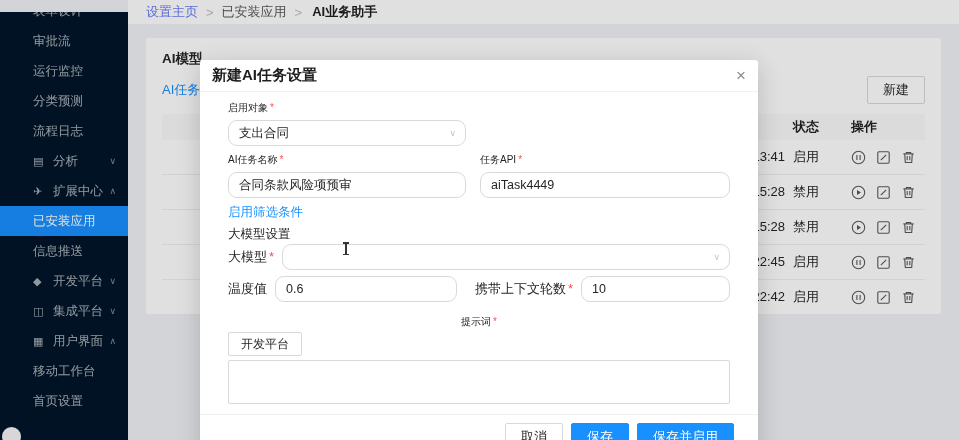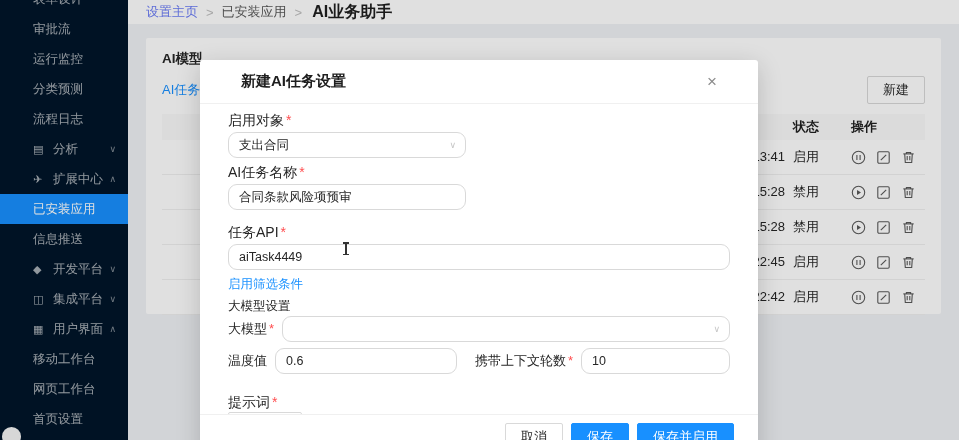--- a/index.html
+++ b/index.html
@@ -3,76 +3,76 @@
 <meta charset="utf-8">
 <style>
   * { margin:0; padding:0; box-sizing:border-box; }
   html,body { width:959px; height:440px; overflow:hidden; }
   body {
     position:relative;
     font-family:"Liberation Sans","DejaVu Sans",sans-serif;
     font-size:13px; color:#262626; background:#f0f2f5;
   }
   
-  .sidebar { position:absolute; left:0; top:0; bottom:0; width:128px; background:#001529; z-index:1; overflow:hidden; }
+  .sidebar { position:absolute; left:0; top:12px; bottom:0; width:128px; background:#001529; z-index:1; overflow:hidden; }
   .sidebar-menu { margin-top:-16px; }
   .sb-item { position:relative; height:30px; display:flex; align-items:center; padding-left:33px; color:rgba(255,255,255,0.65); font-size:12.5px; cursor:pointer; white-space:nowrap; }
   .sb-item.active { background:#1890ff; color:#fff; }
   .sb-icon { display:inline-block; width:16px; font-size:11px; margin-right:4px; }
   .sb-chevron { position:absolute; right:12px; font-size:9px; color:rgba(255,255,255,0.5); }
   .sb-avatar { position:absolute; left:2px; bottom:-6px; width:19px; height:19px; border-radius:50%; background:#f5f5f5; }
   
   .main { margin-left:128px; height:100%; }
   .breadcrumb-bar { height:24px; background:#fff; display:flex; align-items:center; padding-left:18px; gap:8px; }
   .crumb-link { color:#6b7cf5; cursor:pointer; }
   .crumb-sep { color:#bfbfbf; }
   .crumb-plain { color:#595959; cursor:pointer; }
-  .page-title { font-size:16px; font-weight:700; color:#1f1f1f; margin-left:2px; }
+  .page-title { font-size:13px; font-weight:700; color:#1f1f1f; margin-left:2px; }
   .content { position:relative; height:398px; padding:14px 18px; }
   .card { background:#fff; border-radius:2px; padding:12px 16px; height:276px; }
   .card-title { font-size:13.5px; font-weight:700; margin-bottom:8px; }
   .tabs-row { display:flex; justify-content:space-between; align-items:center; margin-bottom:10px; }
   .tab-active { color:#1890ff; cursor:pointer; }
   .btn { display:inline-flex; align-items:center; justify-content:center; height:28px; padding:0 15px; border-radius:2px; font-size:13px; cursor:pointer; border:1px solid #d9d9d9; background:#fff; color:#262626; }
   .btn-primary { background:#1890ff; border-color:#1890ff; color:#fff; }
   
   .t-header, .t-row { display:flex; align-items:center; }
   .t-header { height:26px; background:#fafafa; font-weight:600; color:#1f1f1f; padding:0 4px; }
   .t-row { height:35px; border-bottom:1px solid #f0f0f0; padding:0 4px; }
   .col-time { flex:1; text-align:right; margin-right:8px; color:#262626; }
   .col-status { width:50px; margin-right:8px; }
   .col-ops { width:70px; display:flex; align-items:center; gap:10px; }
   .op { display:inline-flex; cursor:pointer; }
   .op svg { display:block; }
   
   .mask { position:absolute; inset:0; background:rgba(0,0,0,0.12); z-index:5; }
   .modal { position:absolute; left:200px; top:60px; width:558px; height:404px; background:#fff; border-radius:3px; box-shadow:0 6px 24px rgba(0,0,0,0.18); z-index:10; display:flex; flex-direction:column; overflow:hidden; }
-  .modal-header { height:44px; padding:0 41px; display:flex; align-items:center; justify-content:space-between; border-bottom:1px solid #f0f0f0; flex:0 0 auto; }
+  .modal-header { height:32px; padding:0 12px; display:flex; align-items:center; justify-content:space-between; border-bottom:1px solid #f0f0f0; flex:0 0 auto; }
   .modal-title { font-size:15px; font-weight:600; color:#1f1f1f; }
   .modal-close { color:#8c8c8c; font-size:17px; cursor:pointer; line-height:1; }
   .modal-body { flex:1 1 auto; overflow:hidden; padding:8px 28px 0; position:relative; }
-  .f-label { height:16px; line-height:16px; font-size:14px; color:#262626; margin-bottom:4px; }
+  .f-label { height:16px; line-height:16px; font-size:10px; color:#262626; margin-bottom:4px; }
   .star { color:#ff4d4f; margin-left:2px; }
   .control { position:relative; height:26px; border:1px solid #d9d9d9; border-radius:9px; background:#fff; display:flex; align-items:center; padding:0 10px; font-size:12.5px; color:#262626; }
   .control input { border:none; outline:none; width:100%; font:inherit; color:#262626; background:transparent; }
   .control input::placeholder { color:#bfbfbf; }
   .sel-chevron { position:absolute; right:9px; font-size:9px; color:#c5c5c5; }
   .w-select { width:238px; margin-bottom:6px; }
-  .two-col { display:flex; gap:14px; margin-bottom:6px;flex-direction:column; }
+  .two-col { display:flex; gap:14px; margin-bottom:6px; }
   .two-col .col1 { width:238px; }
   .two-col .col2 { flex:1; }
   .link-row { height:16px; line-height:16px; margin-bottom:6px; }
   .blue-link { color:#1890ff; cursor:pointer; font-size:12.5px; }
   .section-label { height:16px; line-height:16px; font-size:12.5px; margin-bottom:2px; }
   .inline-row { display:flex; align-items:center; gap:8px; margin-bottom:6px; }
   .inline-row .f-inline-label { font-size:13px; white-space:nowrap; }
   .grow { flex:1; }
   .w-temp { width:182px; }
   .ml { margin-left:10px; }
-  .prompt-label { margin-top:20px; margin-bottom:2px; }
+  .prompt-label { margin-top:12px; margin-bottom:2px;text-align:center; }
   .insert-btn { height:24px; padding:0 12px; font-size:12px; margin-bottom:4px; }
   .prompt-area { width:100%; height:44px; border:1px solid #d9d9d9; border-radius:2px; resize:none; outline:none; font:inherit; padding:4px 8px; margin-bottom:4px; display:block; }
   .modal-footer { flex:0 0 50px; border-top:1px solid #f0f0f0; background:#fff; display:flex; justify-content:flex-end; align-items:flex-start; gap:8px; padding:8px 24px 0; }
   .cursor-ibeam { position:absolute; left:145px; top:182px; width:1.5px; height:13px; background:#333; z-index:11; }
   .cursor-ibeam::before, .cursor-ibeam::after { content:""; position:absolute; left:-2px; width:6px; height:1.5px; background:#333; }
   .cursor-ibeam::before { top:0; } .cursor-ibeam::after { bottom:0; }
 </style>
 </head>
 <body>
 
@@ -138,25 +138,20 @@
     <span class="sb-label">用户界面</span>
     <span class="sb-chevron">∧</span>
   </div>
       <div class="sb-item">
 
     <span class="sb-label">移动工作台</span>
 
   </div>
       <div class="sb-item">
 
-    <span class="sb-label">网页工作台</span>
-
-  </div>
-      <div class="sb-item">
-
     <span class="sb-label">首页设置</span>
 
   </div>
     </div>
   <div class="sb-avatar"></div>
 </div>
 
 <div class="main">
   <div class="breadcrumb-bar">
     <span class="crumb-link">设置主页</span>

